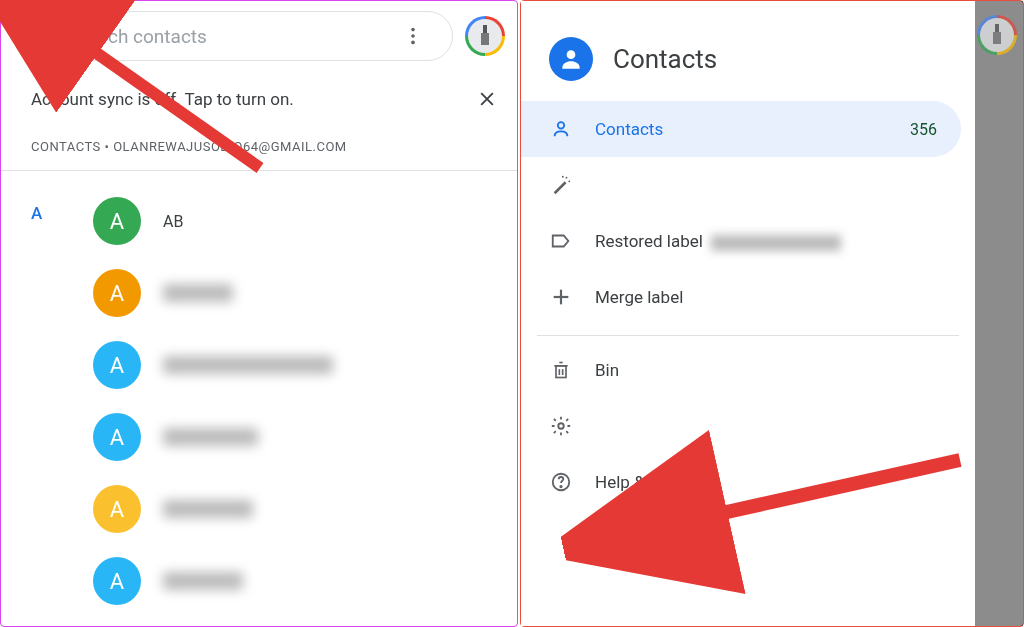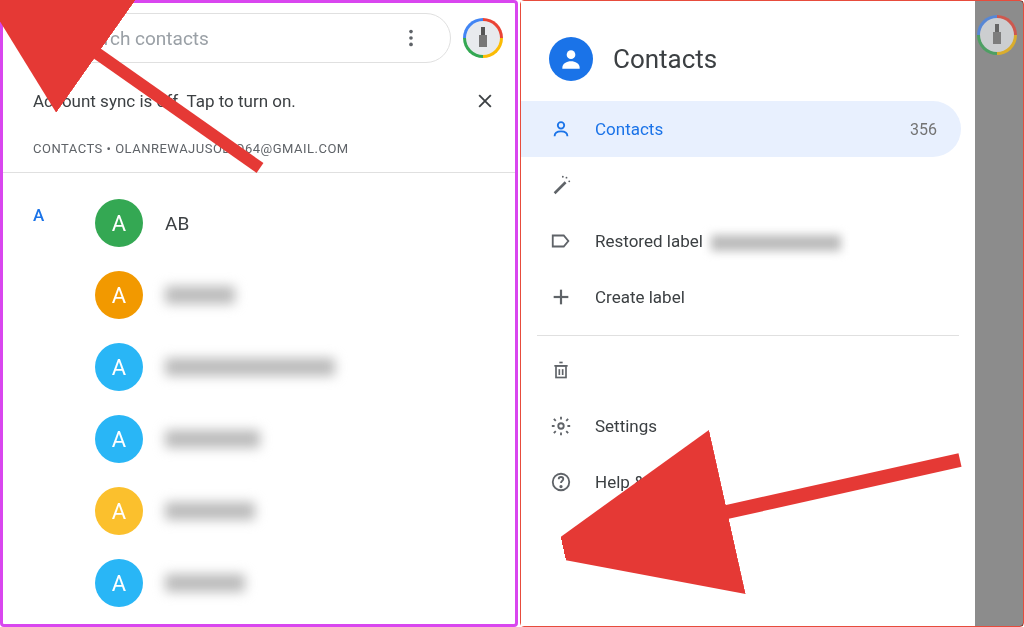--- a/index.html
+++ b/index.html
@@ -1,20 +1,20 @@
 <!DOCTYPE html>
 <html><head>
 <meta charset="utf-8">
 <style>
   * { box-sizing: border-box; margin: 0; padding: 0; font-family: 'Roboto', 'Segoe UI', Arial, sans-serif; }
   body { background: #fff; width: 1024px; height: 627px; overflow: hidden; position: relative; }
   .container { display: flex; width: 1024px; height: 627px; }
 
   
-  .left-panel { width: 518px; height: 627px; border: 3px solid #d946ef; border-radius: 4px; position: relative; background: #fff; }
+  .left-panel { width: 518px; height: 627px; border: 1px solid #d946ef; border-radius: 4px; position: relative; background: #fff; }
   .search-row { display: flex; align-items: center; padding: 10px 12px; gap: 12px; }
   .search-pill { flex: 1; display: flex; align-items: center; height: 50px; border: 1px solid #e0e0e0; border-radius: 25px; padding: 0 14px; background: #fff; }
   .menu-icon { width: 24px; height: 24px; color: #5f6368; margin-right: 18px; }
   .search-text { color: #9aa0a6; font-size: 19px; flex: 1; }
   .more-icon { width: 22px; height: 22px; color: #5f6368; margin: 0 14px; }
   .avatar { width: 40px; height: 40px; border-radius: 50%; position: relative; }
   .avatar-ring { position:absolute; inset:0; border-radius:50%; background: conic-gradient(#ea4335 0 25%, #fbbc05 25% 50%, #34a853 50% 75%, #4285f4 75% 100%); }
   .avatar-inner { position:absolute; inset:3px; border-radius:50%; background:#e8eaed; display:flex; align-items:center; justify-content:center; }
   .avatar-inner svg { width: 20px; height: 26px; }
 
@@ -22,37 +22,37 @@
   .sync-text { font-size: 17px; color: #3c4043; }
   .close-x { width: 20px; height: 20px; color:#3c4043; }
 
   .account-line { padding: 20px 0 16px 30px; font-size: 13px; letter-spacing: 0.5px; color:#5f6368; }
   .hr { height:1px; background:#e0e0e0; }
 
   .contacts-list { padding-top: 14px; }
   .index-letter { color:#1a73e8; font-weight:500; font-size:17px; position:absolute; left:30px; margin-top: 18px; }
   .contact-row { display:flex; align-items:center; height:72px; padding-left: 92px; }
   .contact-avatar { width:48px; height:48px; border-radius:50%; display:flex; align-items:center; justify-content:center; color:#fff; font-size:22px; margin-right: 22px; }
-  .contact-name { font-size:19px; color:#3c4043; }
+  .contact-name { font-size:16px; color:#3c4043; }
   .blur-box { filter: blur(6px); background:#bbb; height:18px; border-radius:2px; }
 
   
   .right-panel { flex:1; position:relative; border: 1px solid #e74c3c; border-radius: 4px; margin-left: 2px; background:#fff; }
   .right-dark { position:absolute; top:0; right:0; width:50px; height:100%; background:rgba(0,0,0,0.45); z-index:1; }
   .right-content { position:relative; z-index:2; background:#fff; width:calc(100% - 48px); height:100%; padding-top: 22px; }
   .drawer-header { display:flex; align-items:center; padding: 14px 20px 20px 28px; gap: 20px; }
   .app-circle { width:44px; height:44px; border-radius:50%; background:#1a73e8; display:flex; align-items:center; justify-content:center; }
   .app-title { font-size:26px; color:#3c4043; font-weight:400; }
   .menu-item { display:flex; align-items:center; height:56px; padding: 0 24px 0 28px; border-radius: 0 28px 28px 0; margin-right: 14px; gap: 22px; cursor:pointer; }
   .menu-item.active { background:#e8f0fe; color:#1a73e8; }
   .mi-icon { width:24px; height:24px; color:#5f6368; display:flex; align-items:center; justify-content:center; }
   .menu-item.active .mi-icon { color:#1a73e8; }
   .mi-label { font-size:17px; color:#3c4043; flex:1; }
   .menu-item.active .mi-label { color:#1a73e8; }
-  .mi-count { font-size:16px; color:#737373; }
+  .mi-count { font-size:16px; color:#14532d; }
   .section-label { font-size:16px; color:#5f6368; padding: 18px 0 10px 30px; }
   .label-blur { display:inline-block; filter:blur(5px); background:#bbb; width:130px; height:16px; vertical-align:middle; margin-left:4px; }
   .thin-hr { height:1px; background:#e0e0e0; margin: 10px 16px 6px 16px; }
 
   
   .arrow { position:absolute; pointer-events:none; z-index: 50; }
   .arrow svg { overflow: visible; }
 
   
   .dim-avatar { position:absolute; top:14px; right:6px; z-index:3; }
@@ -191,45 +191,45 @@
         <span class="mi-label"><span>Restored label</span> <span class="label-blur"></span></span>
       </div>
 
       <div class="menu-item">
         <span class="mi-icon">
             <svg viewBox="0 0 24 24" width="22" height="22" fill="none" stroke="currentColor" stroke-width="2.4">
               <line x1="12" y1="4" x2="12" y2="20"></line>
               <line x1="4" y1="12" x2="20" y2="12"></line>
             </svg>
           </span>
-        <span class="mi-label">Create label</span>
+        <span class="mi-label">Merge label</span>
       </div>
 
       <div class="thin-hr"></div>
 
       <div class="menu-item">
         <span class="mi-icon">
             <svg viewBox="0 0 24 24" width="20" height="20" fill="none" stroke="currentColor" stroke-width="2">
               <rect x="6" y="7" width="12" height="14"></rect>
               <line x1="4" y1="7" x2="20" y2="7"></line>
               <line x1="10" y1="3" x2="14" y2="3"></line>
               <line x1="10" y1="11" x2="10" y2="18"></line>
               <line x1="14" y1="11" x2="14" y2="18"></line>
             </svg>
           </span>
+        <span class="mi-label">Bin</span>
       </div>
 
       <div class="menu-item">
         <span class="mi-icon">
             <svg viewBox="0 0 24 24" width="22" height="22" fill="none" stroke="currentColor" stroke-width="2">
               <circle cx="12" cy="12" r="3"></circle>
               <path d="M12 2v3M12 19v3M4.2 4.2l2.1 2.1M17.7 17.7l2.1 2.1M2 12h3M19 12h3M4.2 19.8l2.1-2.1M17.7 6.3l2.1-2.1"></path>
             </svg>
           </span>
-        <span class="mi-label">Settings</span>
       </div>
 
       <div class="menu-item">
         <span class="mi-icon">
             <svg viewBox="0 0 24 24" width="22" height="22" fill="none" stroke="currentColor" stroke-width="2">
               <circle cx="12" cy="12" r="9"></circle>
               <path d="M9.5 9a2.5 2.5 0 015 0c0 1.5-2.5 2-2.5 4"></path>
               <circle cx="12" cy="17" r="0.8" fill="currentColor"></circle>
             </svg>
           </span>

